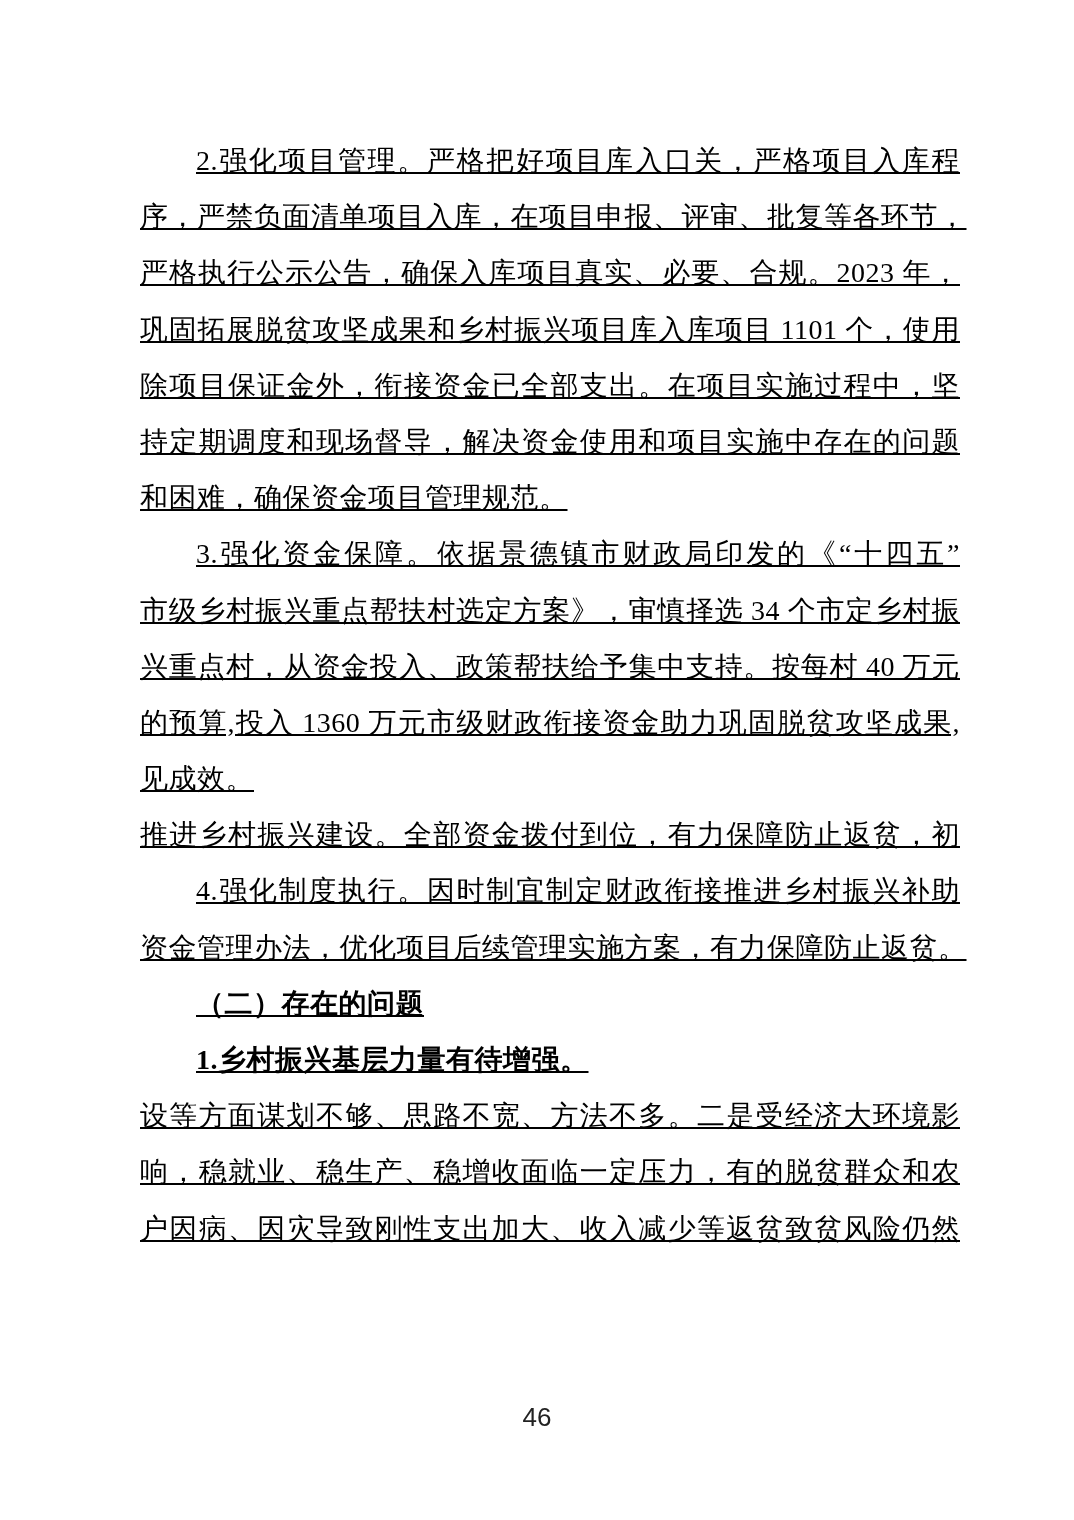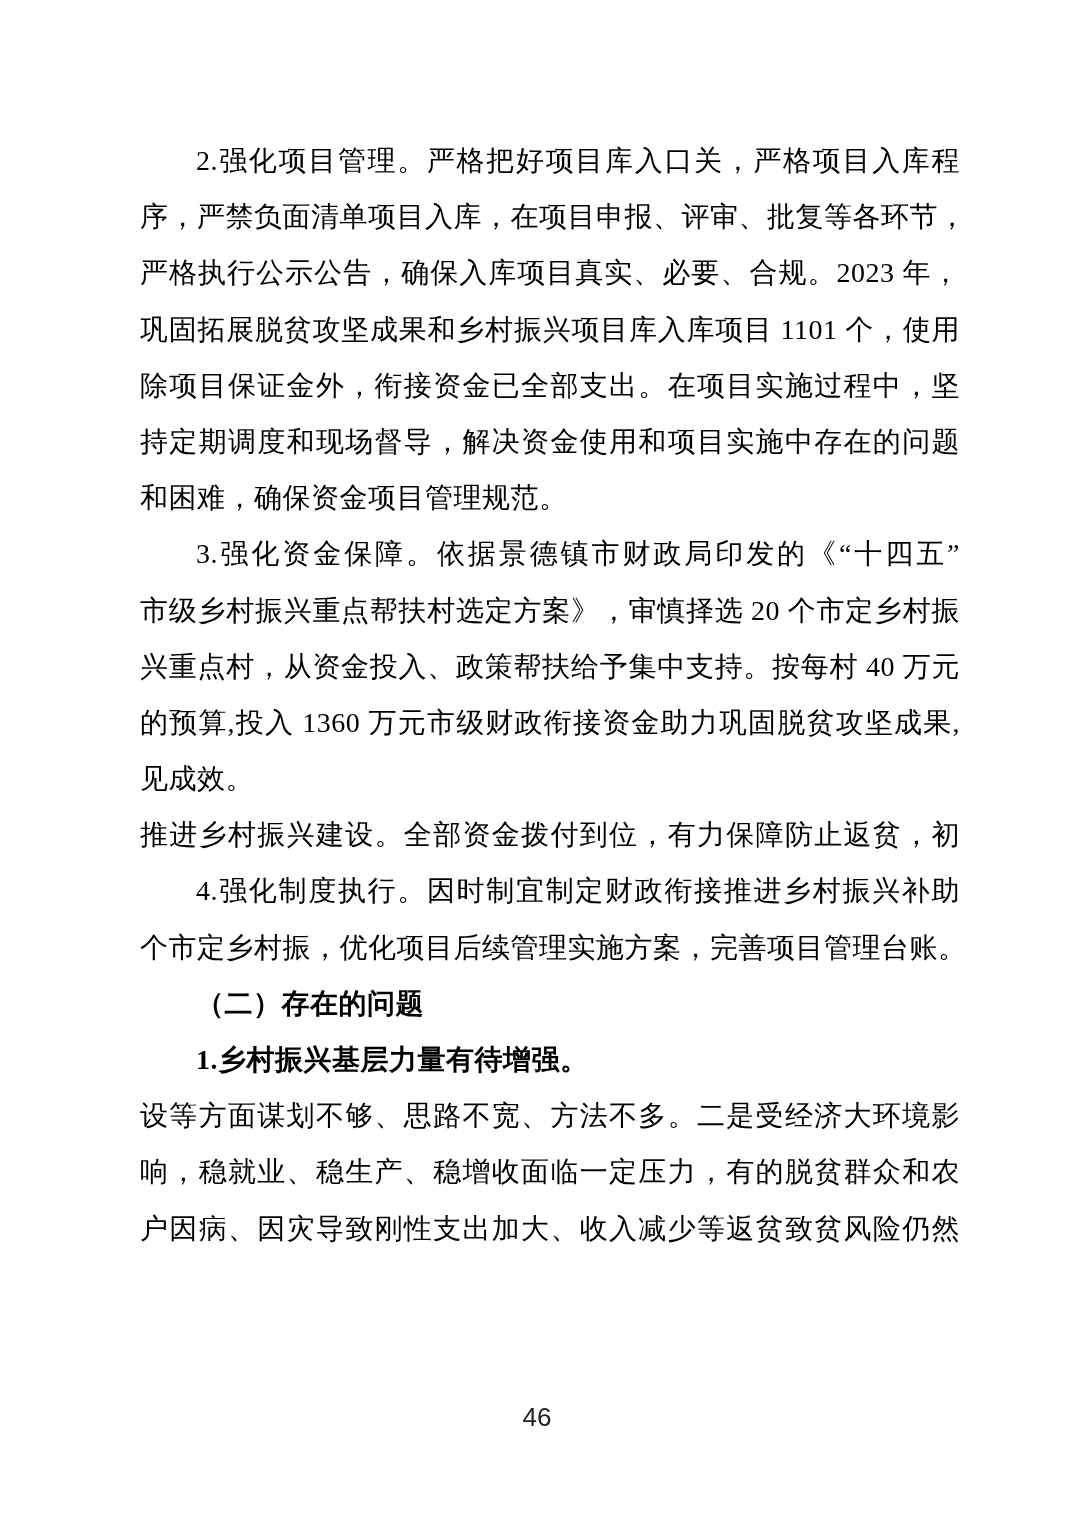--- a/index.html
+++ b/index.html
@@ -23,20 +23,21 @@
     width: 820px;
   }
   .line {
     font-size: 28px;
     line-height: 56.2px;
     height: 56.2px;
     text-align: justify;
     text-align-last: justify;
     white-space: nowrap;
     letter-spacing: 0.5px;
+    text-decoration: underline;
   }
   .line.end {
     text-align: center;
     text-align-last: left;
   }
   .line.indent {
     text-indent: 2em;
   }
   .line.bold {
     font-weight: bold;
@@ -60,27 +61,27 @@
 <div class="page">
   <div class="text-block">
     <div class="line indent">2.强化项目管理。严格把好项目库入口关，严格项目入库程</div>
     <div class="line">序，严禁负面清单项目入库，在项目申报、评审、批复等各环节，</div>
     <div class="line">严格执行公示公告，确保入库项目真实、必要、合规。2023 年，</div>
     <div class="line">巩固拓展脱贫攻坚成果和乡村振兴项目库入库项目 1101 个，使用</div>
     <div class="line">除项目保证金外，衔接资金已全部支出。在项目实施过程中，坚</div>
     <div class="line">持定期调度和现场督导，解决资金使用和项目实施中存在的问题</div>
     <div class="line end">和困难，确保资金项目管理规范。</div>
     <div class="line indent">3.强化资金保障。依据景德镇市财政局印发的《“十四五”</div>
-    <div class="line">市级乡村振兴重点帮扶村选定方案》，审慎择选 20 个市定乡村振</div>
+    <div class="line">市级乡村振兴重点帮扶村选定方案》，审慎择选 34 个市定乡村振</div>
     <div class="line">兴重点村，从资金投入、政策帮扶给予集中支持。按每村 40 万元</div>
     <div class="line">的预算,投入 1360 万元市级财政衔接资金助力巩固脱贫攻坚成果,</div>
     <div class="line end">见成效。</div>
     <div class="line">推进乡村振兴建设。全部资金拨付到位，有力保障防止返贫，初</div>
     <div class="line indent">4.强化制度执行。因时制宜制定财政衔接推进乡村振兴补助</div>
-    <div class="line end">个市定乡村振，优化项目后续管理实施方案，完善项目管理台账。</div>
+    <div class="line end">资金管理办法，优化项目后续管理实施方案，有力保障防止返贫。</div>
     <div class="line bold indent">（二）存在的问题</div>
     <div class="line bold indent">1.乡村振兴基层力量有待增强。</div>
     <div class="line">设等方面谋划不够、思路不宽、方法不多。二是受经济大环境影</div>
     <div class="line">响，稳就业、稳生产、稳增收面临一定压力，有的脱贫群众和农</div>
     <div class="line">户因病、因灾导致刚性支出加大、收入减少等返贫致贫风险仍然</div>
   </div>
   <div class="page-number">46</div>
 </div>
 
 </body></html>

